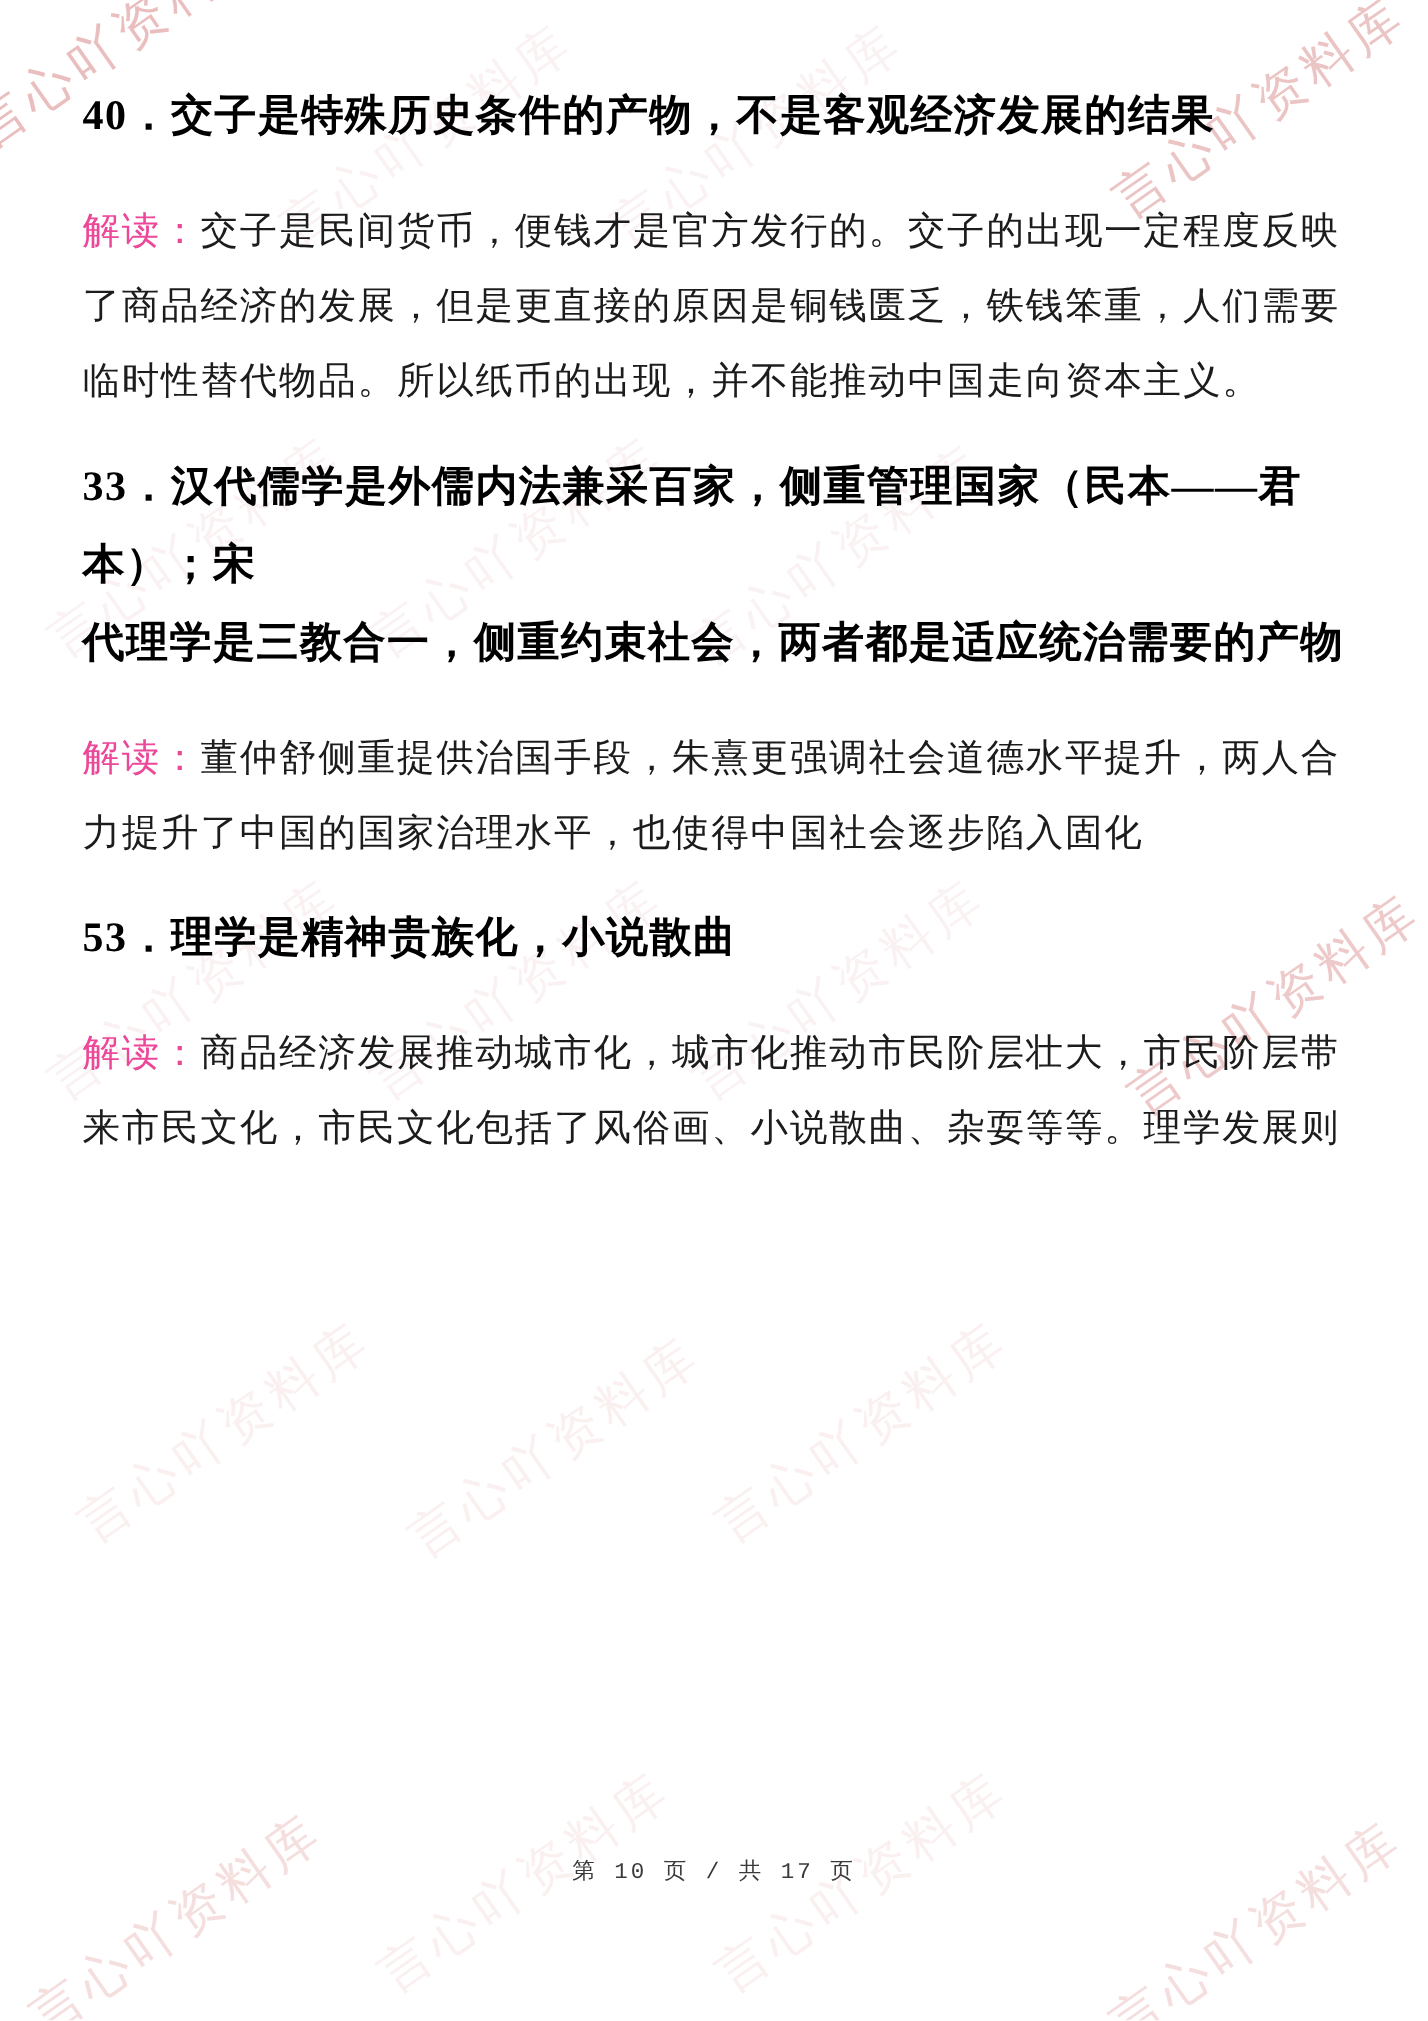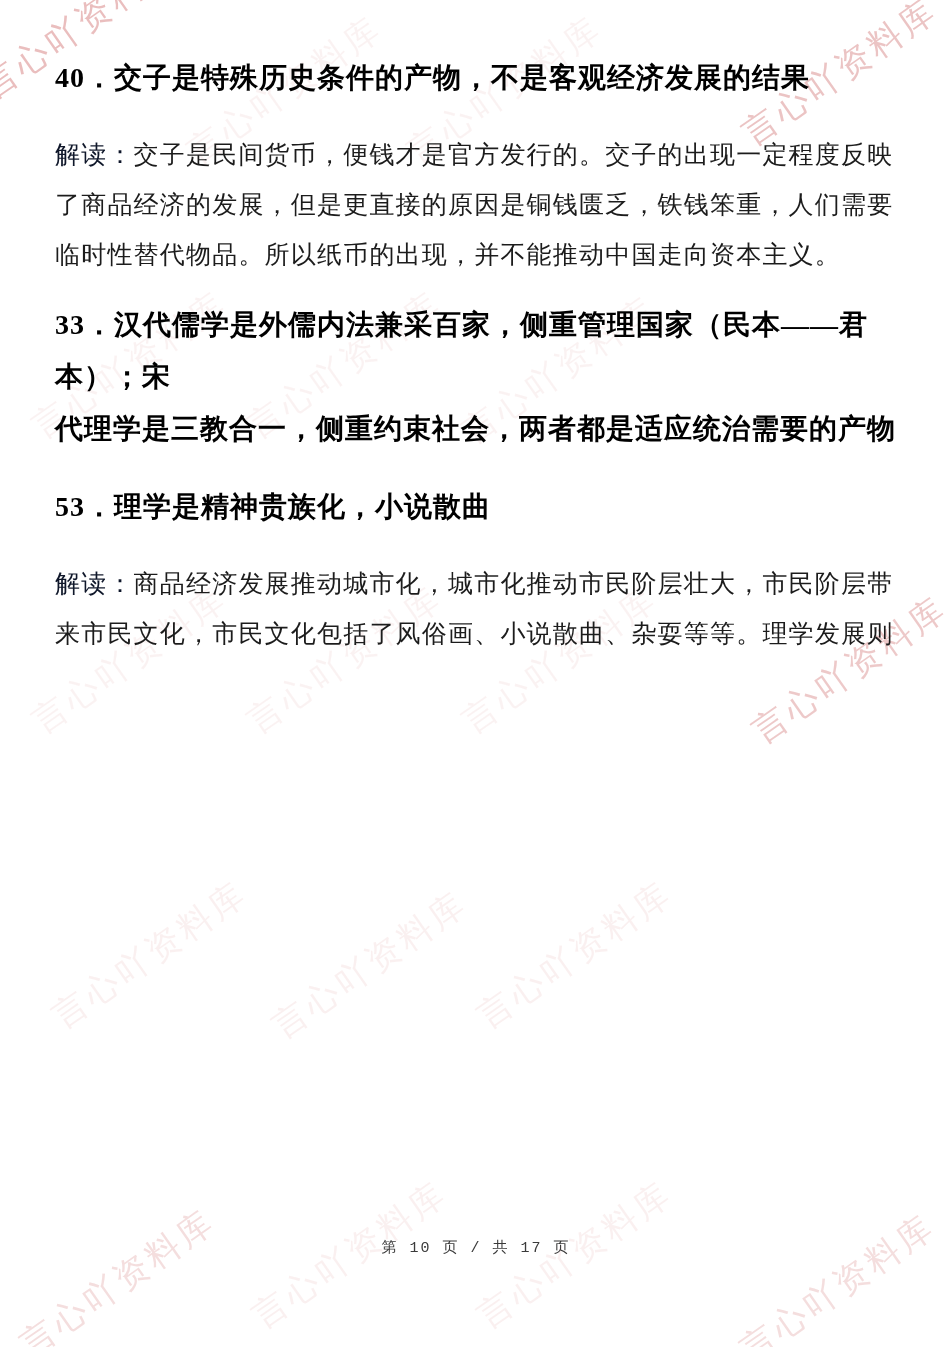--- a/index.html
+++ b/index.html
@@ -28,21 +28,21 @@
   }
   .sec-heading .sec-number { white-space: pre; }
   .sec-heading .sec-title { white-space: pre-line; }
   .jiedu-para {
     font-size: 25px;
     color: #1c1c1c;
     line-height: 50px;
     letter-spacing: 1.2px;
     margin: 0 0 19px 0;
   }
-  .jiedu-label { color: #0f172a; }
+  .jiedu-label { color: #ec4899; }
   .jiedu-body { white-space: pre-line; }
   .footer {
     position: absolute;
     top: 1238px;
     left: 0;
     width: 952px;
     text-align: center;
     font-size: 15px;
     letter-spacing: 2px;
     color: #3a3a3a;
@@ -99,20 +99,24 @@
     <div class="jiedu-para">
       <span class="jiedu-label">解读：</span><span class="jiedu-body">交子是民间货币，便钱才是官方发行的。交子的出现一定程度反映
 了商品经济的发展，但是更直接的原因是铜钱匮乏，铁钱笨重，人们需要
 临时性替代物品。所以纸币的出现，并不能推动中国走向资本主义。</span>
     </div>
 
     <div class="sec-heading">
       <span class="sec-number">33．</span><span class="sec-title">汉代儒学是外儒内法兼采百家，侧重管理国家（民本——君本）；宋
 代理学是三教合一，侧重约束社会，两者都是适应统治需要的产物</span>
     </div>
+    <div class="jiedu-para">
+      <span class="jiedu-label">解读：</span><span class="jiedu-body">董仲舒侧重提供治国手段，朱熹更强调社会道德水平提升，两人合
+力提升了中国的国家治理水平，也使得中国社会逐步陷入固化</span>
+    </div>
 
 
     <div class="sec-heading">
       <span class="sec-number">53．</span><span class="sec-title">理学是精神贵族化，小说散曲</span>
     </div>
 
     <div class="jiedu-para">
       <span class="jiedu-label">解读：</span><span class="jiedu-body">商品经济发展推动城市化，城市化推动市民阶层壮大，市民阶层带
 来市民文化，市民文化包括了风俗画、小说散曲、杂耍等等。理学发展则</span>
     </div>

